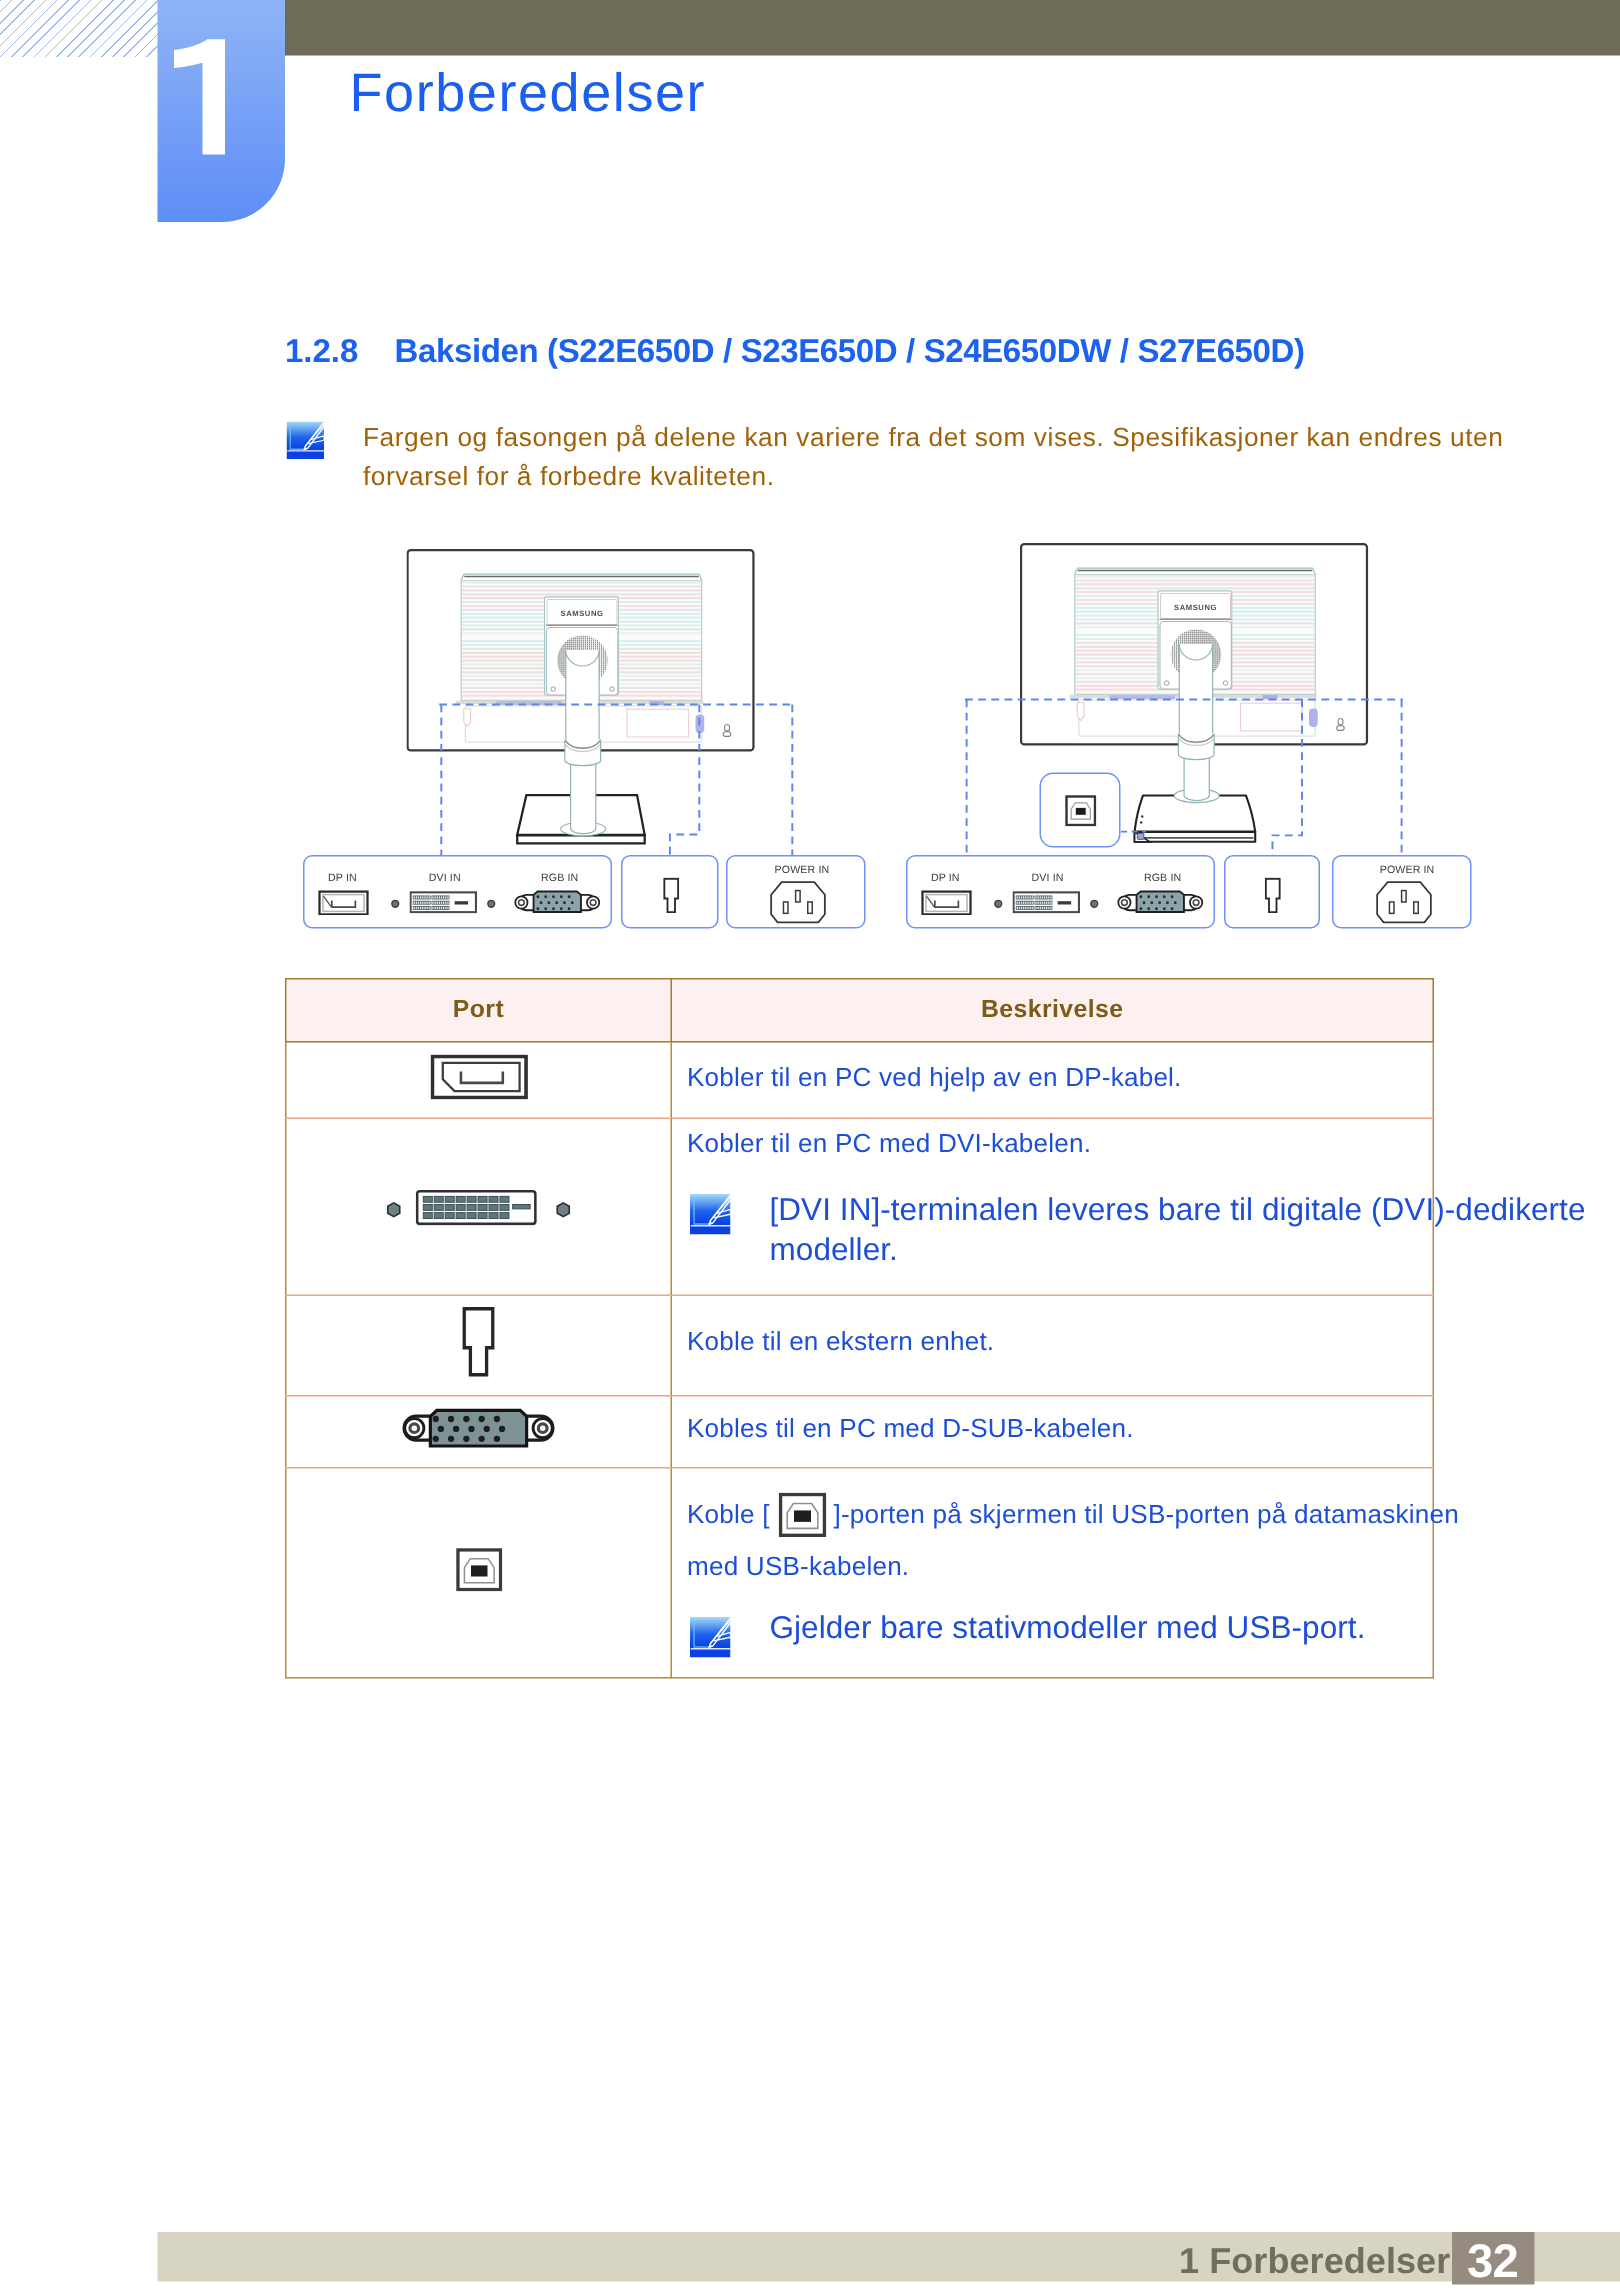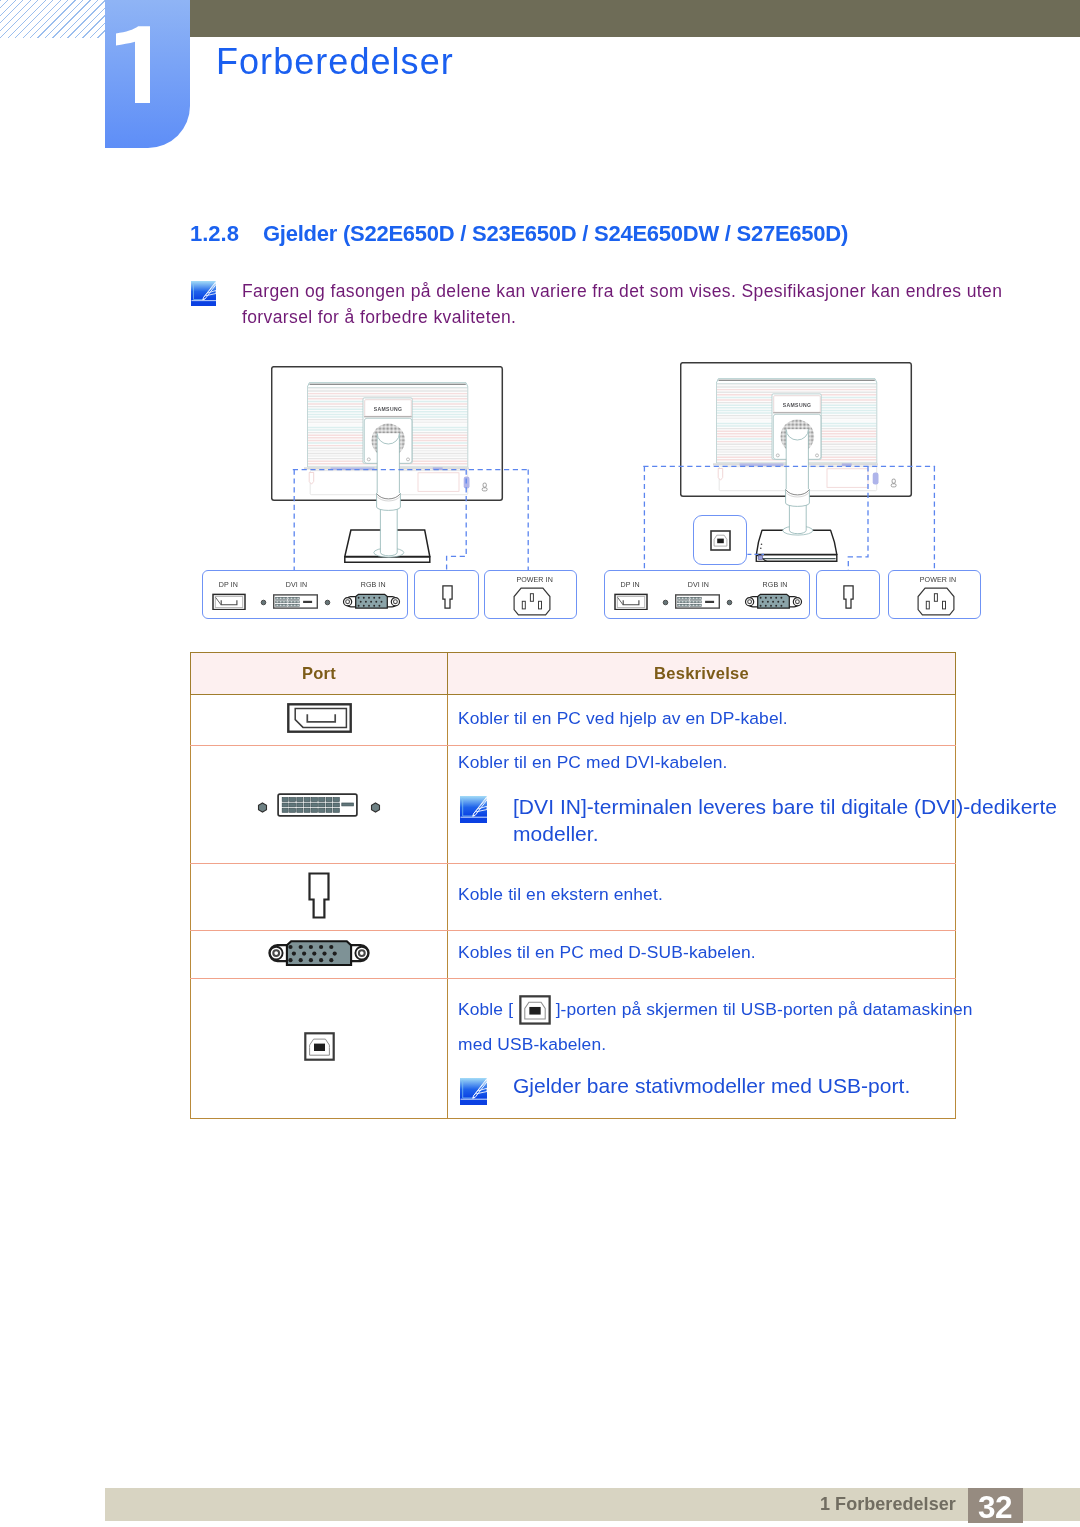--- a/index.html
+++ b/index.html
@@ -5,29 +5,29 @@
   * { box-sizing: border-box; }
   html, body { margin:0; padding:0; }
   body { width:1080px; height:1527px; background:#fff;
     font-family:"Liberation Sans", sans-serif; position:relative; overflow:hidden; }
   .hatch { position:absolute; left:0; top:0; width:128px; height:38px;
     background-image: repeating-linear-gradient(-45deg, rgba(155,190,238,1) 0 0.75px, rgba(255,255,255,0) 0.75px 5.30px); }
   .olivebar { position:absolute; left:128px; top:0; width:952px; height:37px; background:#6e6c57; }
   .chapnum { position:absolute; left:105px; top:0; width:85px; height:148px;
     background:linear-gradient(180deg,#8fb4f5 0%,#5e8ef7 100%); border-bottom-right-radius:42px; }
   .chapnum svg { position:absolute; left:0; top:0; }
-  .chaptitle { position:absolute; left:216px; top:41px; font-size:36px; color:#1a5ff0; letter-spacing:1.05px; }
+  .chaptitle { position:absolute; left:233px; top:41px; font-size:36px; color:#1a5ff0; letter-spacing:1.05px; }
 
   .sect { position:absolute; left:190px; top:221px; font-size:22px; font-weight:bold; color:#1b62ef; white-space:nowrap; }
   .sect .num { display:inline-block; width:73px; }
   .sect .stitle { letter-spacing:-0.25px; }
 
   .note1 { position:absolute; left:190px; top:278px; width:830px; }
   .noteicon { position:absolute; left:1px; top:3px; width:25px; height:25px; }
-  .notetxt { position:absolute; left:52px; top:0; font-size:17.5px; color:#701a75;
+  .notetxt { position:absolute; left:52px; top:0; font-size:17.5px; color:#a16207;
              line-height:26px; width:762px; letter-spacing:0.38px; }
 
   .mon { position:absolute; }
   svg.dash { position:absolute; left:0; top:0; width:1080px; height:1527px; pointer-events:none; }
   .cobox { position:absolute; border:1.4px solid #6f93f5; border-radius:6px; background:#fff; }
   .colabel { position:absolute; font-size:7.1px; color:#3b3b3b; white-space:nowrap; letter-spacing:0.08px; }
   .cn { position:absolute; }
   .cnw { position:absolute; }
 
   
@@ -40,37 +40,37 @@
   .tbl th { background:#fdf0f0; border:1.5px solid #a07d2c; height:42px;
             font-size:16.5px; font-weight:bold; color:#7d5c18; letter-spacing:0.3px; }
   .c1 { width:257px; text-align:center; }
   .c2 { position:relative; }
   .rtxt { font-size:17.4px; color:#1d4ed8; letter-spacing:0.14px; }
   .tl { position:absolute; left:10px; white-space:nowrap; }
   .ntxt { position:absolute; left:65px; white-space:nowrap; font-size:21px; letter-spacing:0.04px; }
   .nic { position:absolute; left:11.5px; width:27px; height:27px; }
   .inlusb { display:inline-block; vertical-align:-9.5px; margin:0 5px 0 5.5px; }
   .footbar { position:absolute; left:105px; top:1488px; width:975px; height:33px; background:#d8d4c2; }
-  .foottext { position:absolute; left:820px; top:1493.5px; font-size:18.0px; font-weight:bold; color:#716d61; letter-spacing:0.05px; }
+  .foottext { position:absolute; left:786px; top:1493.5px; font-size:24px; font-weight:bold; color:#716d61; letter-spacing:0.05px; }
   .pagebox { position:absolute; left:967.5px; top:1488px; width:55px; height:35px; background:#968b80; }
   .pagebox span { position:absolute; left:0; top:2.5px; width:55px; text-align:center; color:#fff;
                   font-size:31.5px; font-weight:bold; line-height:33px; letter-spacing:-0.5px; }
 </style>
 </head>
 <body>
 
 <div class="hatch"></div>
 <div class="olivebar"></div>
 <div class="chapnum">
     <svg width="85" height="148" viewBox="0 0 85 148">
       <path fill="#fff" d="M33.2 26.2 L45 26.2 L45 103 L30 103 L30 41.8 C 24 43.4 17.5 44.6 11 45.4 L11 33.4 C 21.4 31.9 28.6 29.6 33.2 26.2 Z"></path>
     </svg>
   </div>
 <div class="chaptitle">Forberedelser</div>
-<div class="sect"><span class="num">1.2.8</span><span class="stitle">Gjelder (S22E650D / S23E650D / S24E650DW / S27E650D)</span></div>
+<div class="sect"><span class="num">1.2.8</span><span class="stitle">Baksiden (S22E650D / S23E650D / S24E650DW / S27E650D)</span></div>
 <div class="note1">
     <div class="noteicon"><svg viewBox="0 0 100 100" width="25" height="25">
         <defs>
 <linearGradient id="ngA" x1="0" y1="0" x2="0" y2="1">
             <stop offset="0" stop-color="#a3dcf7"></stop>
             <stop offset="0.42" stop-color="#1f63ea"></stop>
             <stop offset="0.72" stop-color="#0b44e4"></stop>
             <stop offset="1" stop-color="#0b3fe2"></stop>
           </linearGradient>
         </defs>

